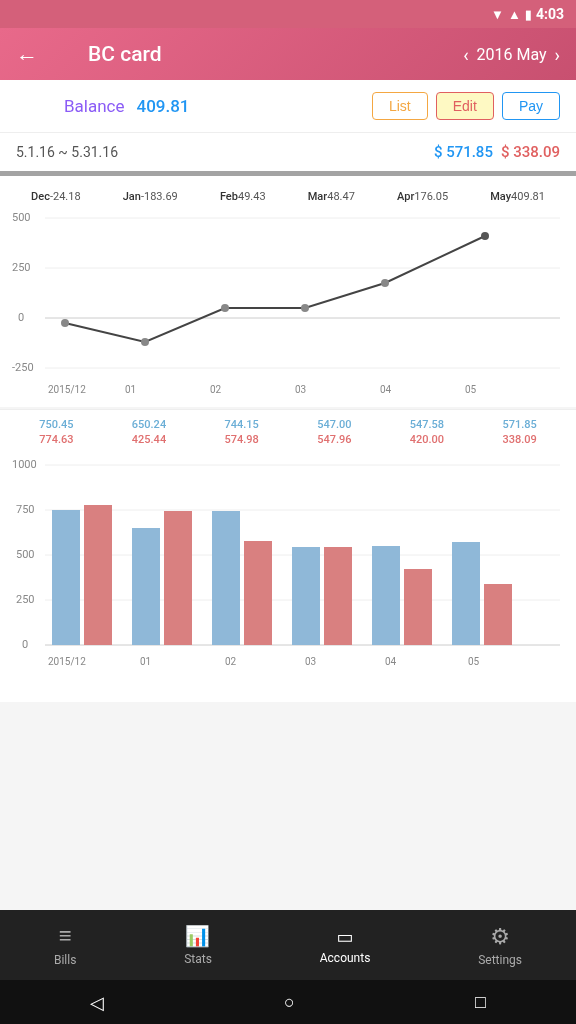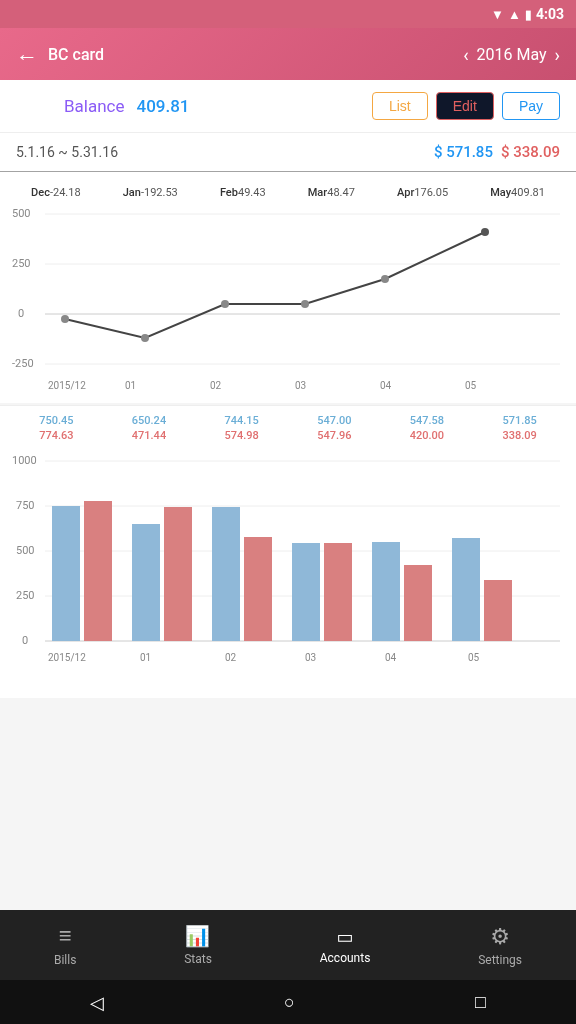--- a/index.html
+++ b/index.html
@@ -45,22 +45,23 @@
       padding: 0 16px;
     }
     .header-left {
       display: flex;
       align-items: center;
       gap: 10px;
       color: white;
     }
     .header-title {
       color: white;
-      font-size: 16px;
+      font-size: 21px;
       font-weight: 500;
+      margin-left: 40px;
     }
     .header-right {
       display: flex;
       align-items: center;
       gap: 8px;
       color: white;
       font-size: 16px;
     }
     .back-arrow {
       color: white;
@@ -103,21 +104,21 @@
       color: #f4a742;
       background: white;
       padding: 5px 16px;
       border-radius: 4px;
       font-size: 14px;
       cursor: pointer;
     }
     .btn-edit {
       border: 1.5px solid #e06060;
       color: #e06060;
-      background: #0f172a;
+      background: #fef9c3;
       padding: 5px 16px;
       border-radius: 4px;
       font-size: 14px;
       cursor: pointer;
     }
     .btn-pay {
       border: 1.5px solid #2196F3;
       color: #2196F3;
       background: white;
       padding: 5px 16px;
@@ -126,21 +127,21 @@
       cursor: pointer;
     }
 
     
     .date-range-row {
       background: white;
       padding: 10px 16px;
       display: flex;
       align-items: center;
       justify-content: space-between;
-      border-bottom: 1px solid #a3a3a3;
+      border-bottom: 5px solid #a3a3a3;
     }
     .date-range-text {
       font-size: 14px;
       color: #555;
     }
     .date-range-values {
       display: flex;
     }
     .income-val { color: #2196F3; font-size: 15px; font-weight: 500; }
     .expense-val { color: #e06060; font-size: 15px; font-weight: 500; margin-left: 8px; }
@@ -288,21 +289,21 @@
 
   <div class="chart-section">
 
     <div class="line-chart-labels">
       <div class="month-label-col">
         <span class="month-name">Dec</span>
         <span class="month-val">-24.18</span>
       </div>
       <div class="month-label-col">
         <span class="month-name">Jan</span>
-        <span class="month-val">-192.53</span>
+        <span class="month-val">-183.69</span>
       </div>
       <div class="month-label-col">
         <span class="month-name">Feb</span>
         <span class="month-val">49.43</span>
       </div>
       <div class="month-label-col">
         <span class="month-name">Mar</span>
         <span class="month-val">48.47</span>
       </div>
       <div class="month-label-col">
@@ -348,21 +349,21 @@
   </div>
 
   <div class="bar-section">
     <div class="bar-stats-row">
       <div class="bar-stat-col">
         <span class="bar-income">750.45</span>
         <span class="bar-expense">774.63</span>
       </div>
       <div class="bar-stat-col">
         <span class="bar-income">650.24</span>
-        <span class="bar-expense">471.44</span>
+        <span class="bar-expense">425.44</span>
       </div>
       <div class="bar-stat-col">
         <span class="bar-income">744.15</span>
         <span class="bar-expense">574.98</span>
       </div>
       <div class="bar-stat-col">
         <span class="bar-income">547.00</span>
         <span class="bar-expense">547.96</span>
       </div>
       <div class="bar-stat-col">

